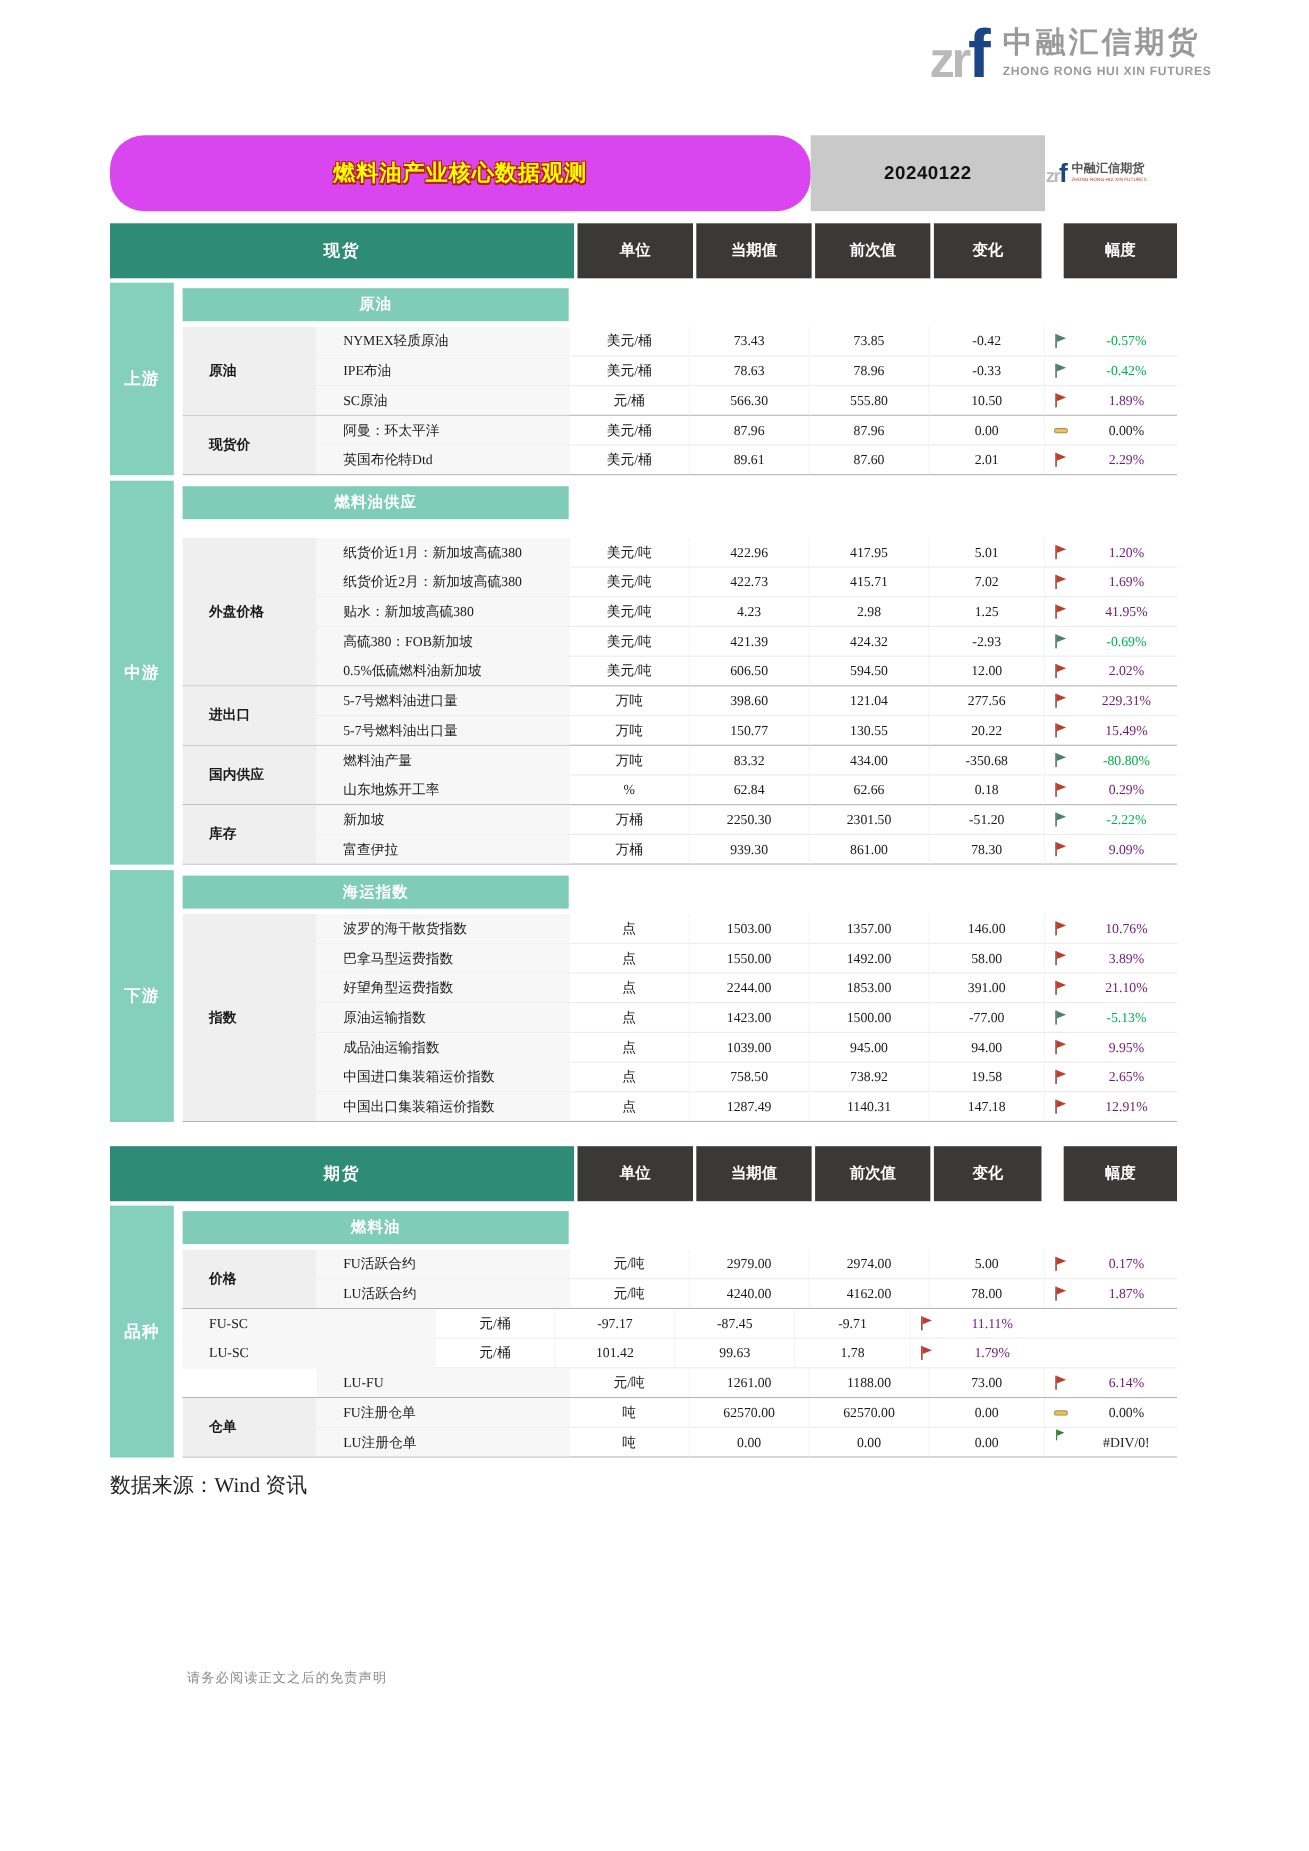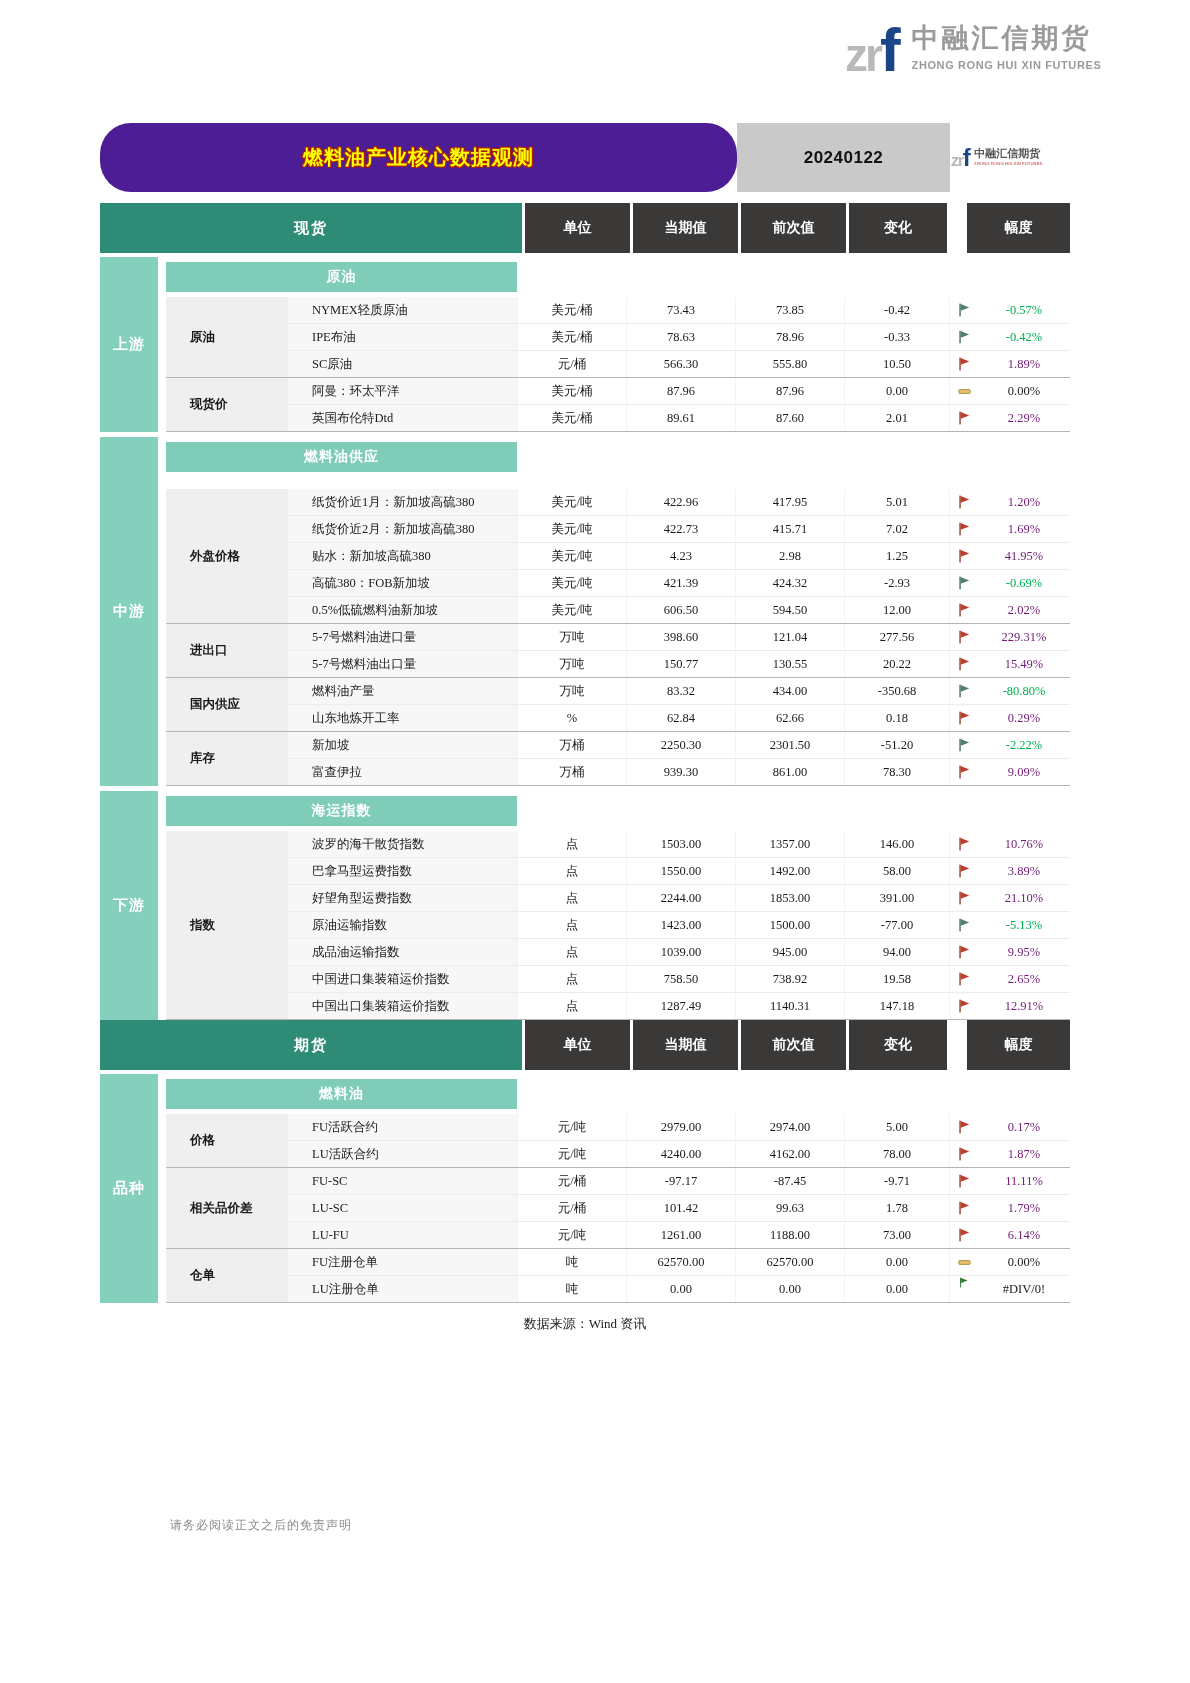--- a/index.html
+++ b/index.html
@@ -13,36 +13,36 @@
   .logo-mark .f{font-size:62px;color:#1c4587;}
   .logo-text{padding-bottom:3px;}
   .logo-cn{font-size:27px;color:#9a9a9a;font-weight:bold;letter-spacing:3px;white-space:nowrap;}
   .logo-en{font-size:11px;color:#9a9a9a;font-weight:bold;letter-spacing:0.6px;margin-top:3px;white-space:nowrap;}
 
   
   .content{position:absolute;left:100px;top:123px;width:970px;}
 
   
   .header-bar{display:flex;height:69px;}
-  .hb-title{width:637px;background:#4c1d95;color:#FFFF00;display:flex;align-items:center;justify-content:center;
+  .hb-title{width:637px;background:#d946ef;color:#FFFF00;display:flex;align-items:center;justify-content:center;
     font-size:20px;font-weight:bold;letter-spacing:1px;
     text-shadow:1px 1px 0 #b32000,-1px -1px 0 #b32000,1px -1px 0 #b32000,-1px 1px 0 #b32000;border-radius:31px;}
   .hb-date{width:213px;background:#C9C9C9;color:#111;display:flex;align-items:center;justify-content:center;
     font-size:17px;font-weight:bold;letter-spacing:0.5px;}
   .hb-logo{width:120px;background:#fff;display:flex;align-items:center;justify-content:center;gap:5px;}
   .mini-mark{font-weight:bold;letter-spacing:-1.5px;line-height:0.8;white-space:nowrap;}
   .mini-mark .zr{font-size:17px;color:#b9b9b9;}
   .mini-mark .f{font-size:24px;color:#1c4587;}
   .mini-text{line-height:1;}
   .mini-cn{font-size:11px;color:#555;font-weight:bold;white-space:nowrap;}
   .mini-en{font-size:6px;color:#c0392b;white-space:nowrap;transform:scale(0.72);transform-origin:left center;margin-top:2px;}
 
   
   .table{margin-top:11px;}
-  .table.futures{margin-top:0;}
+  .table.futures{margin-top:22px;}
   .thead{display:flex;height:50px;}
   .th{background:#3B3838;color:#fff;display:flex;align-items:center;justify-content:center;font-weight:bold;font-size:14px;}
   .th-name{width:422px;background:#2E8B76;font-size:15px;letter-spacing:2px;}
   .hgap{width:3px;background:#fff;}
   .hgap-lg{width:20px;background:#fff;}
   .th-unit{width:105px;}
   .th-current{width:105px;}
   .th-previous{width:105px;}
   .th-change{width:98px;}
   .th-pct{width:103px;}
@@ -71,21 +71,21 @@
   .c.chg{width:104px;}
   .c.pct{width:120px;justify-content:flex-start;}
   .icon-wrap{width:28px;display:flex;align-items:center;justify-content:center;}
   .icon-wrap.raised{margin-top:-14px;}
   .pv{flex:1;text-align:center;font-size:12.5px;}
   .pv.up{color:#701a75;}
   .pv.down{color:#00B050;}
   .pv.flat,.pv.na{color:#1a1a1a;}
 
   
-  .source{margin-top:12px;font-family:"Liberation Serif",serif;font-size:13px;color:#222;text-align:center;}
+  .source{margin-top:12px;font-family:"Liberation Serif",serif;font-size:19px;color:#222;}
   .disclaimer{position:absolute;left:170px;top:1517px;font-family:"Liberation Serif",serif;font-size:12px;color:#8a8a8a;letter-spacing:1px;}
 </style>
 </head>
 <body>
 
 <div class="page">
 
   <div class="top-logo">
     <div class="logo-mark"><span class="zr">zr</span><span class="f">f</span></div>
     <div class="logo-text">
@@ -607,21 +607,20 @@
                             <rect x="1.4" y="0.6" width="1.3" height="12.8" fill="#8f3322"></rect>
                             <path d="M2.7,1 L11.2,4.4 L2.7,7.8 Z" fill="#BE3D2A"></path>
                           </svg>
                         </span>
                         <span class="pv up">1.87%</span>
                       </div>
                     </div>
                   </div>
                 </div>
                 <div class="group">
-                  <div class="g-label">相关品价差</div>
                   <div class="g-rows">
                     <div class="row">
                       <div class="c name">FU-SC</div>
                       <div class="c unit">元/桶</div>
                       <div class="c cur">-97.17</div>
                       <div class="c prev">-87.45</div>
                       <div class="c chg">-9.71</div>
                       <div class="c pct">
                         <span class="icon-wrap">
                           <svg width="13" height="14" viewBox="0 0 13 14">

